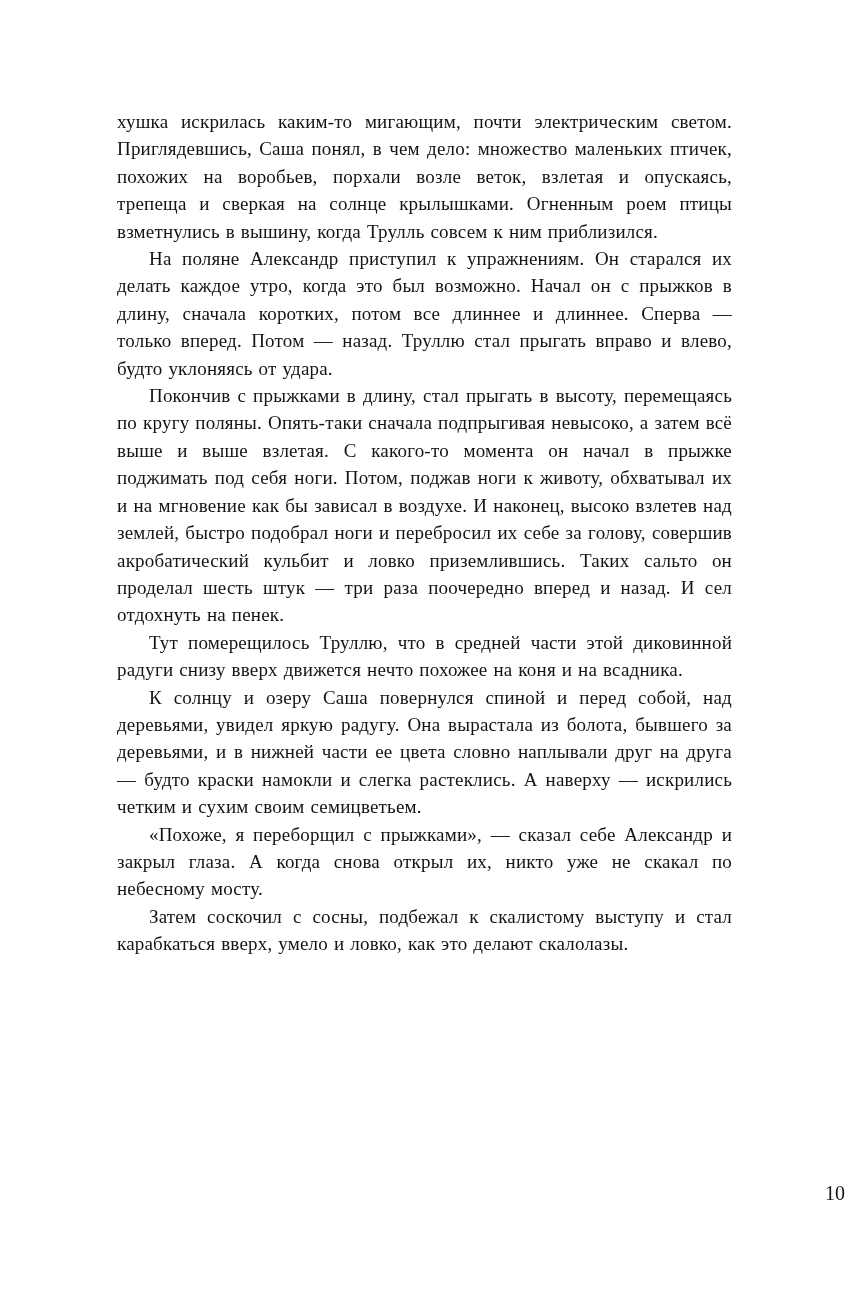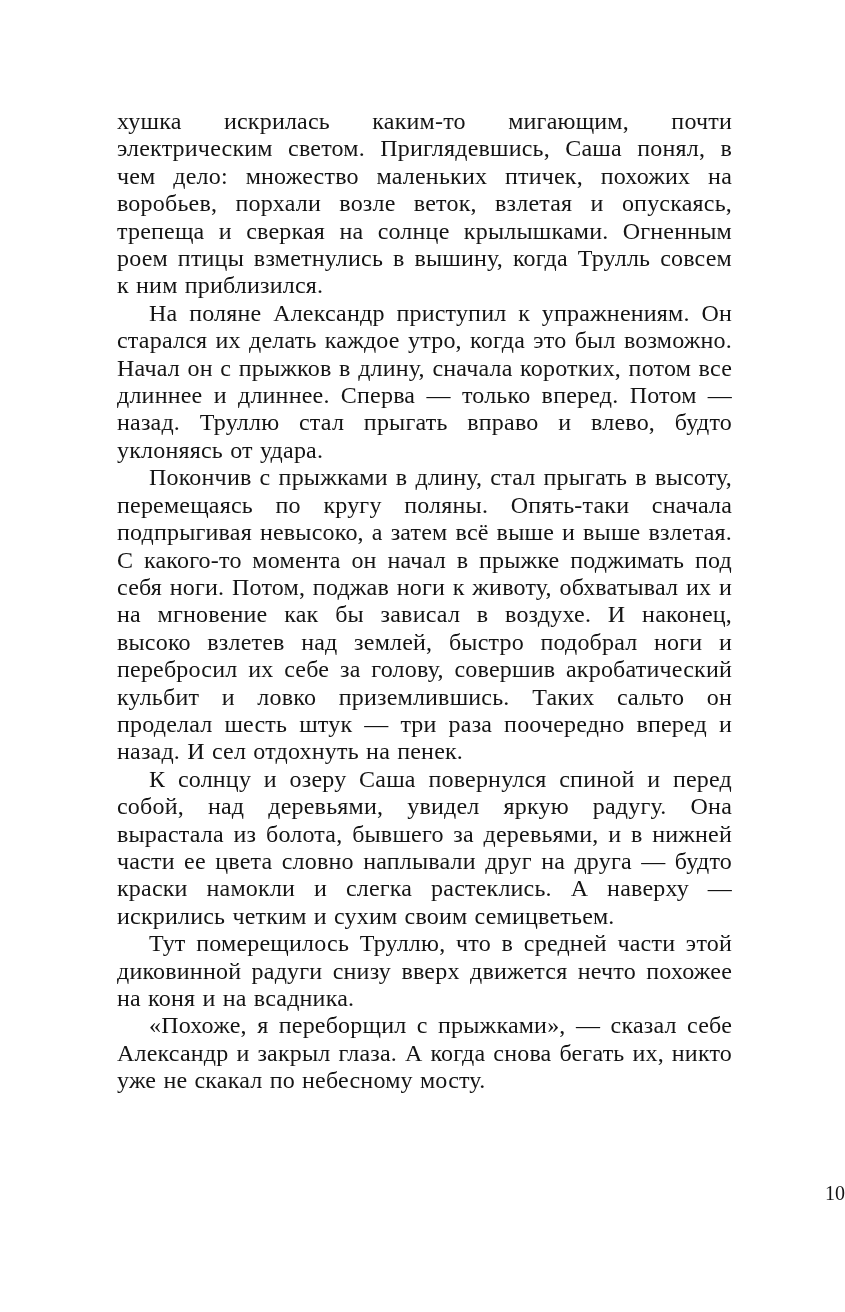--- a/index.html
+++ b/index.html
@@ -17,21 +17,21 @@
   }
   .page {
     position: absolute;
     inset: 0;
   }
   .text-block {
     position: absolute;
     left: 117px;
     top: 108px;
     width: 615px;
-    font-size: 24px;
+    font-size: 19px;
     line-height: 27.4px;
     text-align: justify;
     letter-spacing: 0.2px;
     word-spacing: 1px;
     hyphens: auto;
     -webkit-hyphens: auto;
   }
   .text-block p {
     margin: 0;
     padding: 0;
@@ -52,18 +52,19 @@
   }
 </style>
 </head>
 <body>
 
 <div class="page">
   <div class="text-block">
       <p lang="ru" class="no-indent">хушка искрилась каким-то мигающим, почти электрическим светом. Приглядевшись, Саша понял, в чем дело: множество маленьких птичек, похожих на воробьев, порхали возле веток, взлетая и опускаясь, трепеща и сверкая на солнце крылышками. Огненным роем птицы взметнулись в вышину, когда Трулль совсем к ним приблизился.</p>
       <p lang="ru">На поляне Александр приступил к упражнениям. Он старался их делать каждое утро, когда это был возможно. Начал он с прыжков в длину, сначала коротких, потом все длиннее и длиннее. Сперва — только вперед. Потом — назад. Труллю стал прыгать вправо и влево, будто уклоняясь от удара.</p>
       <p lang="ru">Покончив с прыжками в длину, стал прыгать в высоту, перемещаясь по кругу поляны. Опять-таки сначала подпрыгивая невысоко, а затем всё выше и выше взлетая. С какого-то момента он начал в прыжке поджимать под себя ноги. Потом, поджав ноги к животу, обхватывал их и на мгновение как бы зависал в воздухе. И наконец, высоко взлетев над землей, быстро подобрал ноги и перебросил их себе за голову, совершив акробатический кульбит и ловко приземлившись. Таких сальто он проделал шесть штук — три раза поочередно вперед и назад. И сел отдохнуть на пенек.</p>
+      <p lang="ru">Тут померещилось Труллю, что в средней части этой диковинной радуги снизу вверх движется нечто похожее на коня и на всадника.</p>
       <p lang="ru">К солнцу и озеру Саша повернулся спиной и перед собой, над деревьями, увидел яркую радугу. Она вырастала из болота, бывшего за деревьями, и в нижней части ее цвета словно наплывали друг на друга — будто краски намокли и слегка растеклись. А наверху — искрились четким и сухим своим семицветьем.</p>
-      <p lang="ru">Тут померещилось Труллю, что в средней части этой диковинной радуги снизу вверх движется нечто похожее на коня и на всадника.</p>
-      <p lang="ru">«Похоже, я переборщил с прыжками», — сказал себе Александр и закрыл глаза. А когда снова бегать их, никто уже не скакал по небесному мосту.</p>
+      <p lang="ru">«Похоже, я переборщил с прыжками», — сказал себе Александр и закрыл глаза. А когда снова открыл их, никто уже не скакал по небесному мосту.</p>
+      <p lang="ru">Затем соскочил с сосны, подбежал к скалистому выступу и стал карабкаться вверх, умело и ловко, как это делают скалолазы.</p>
     </div>
   <div class="page-number">10</div>
 </div>
 
 </body></html>

